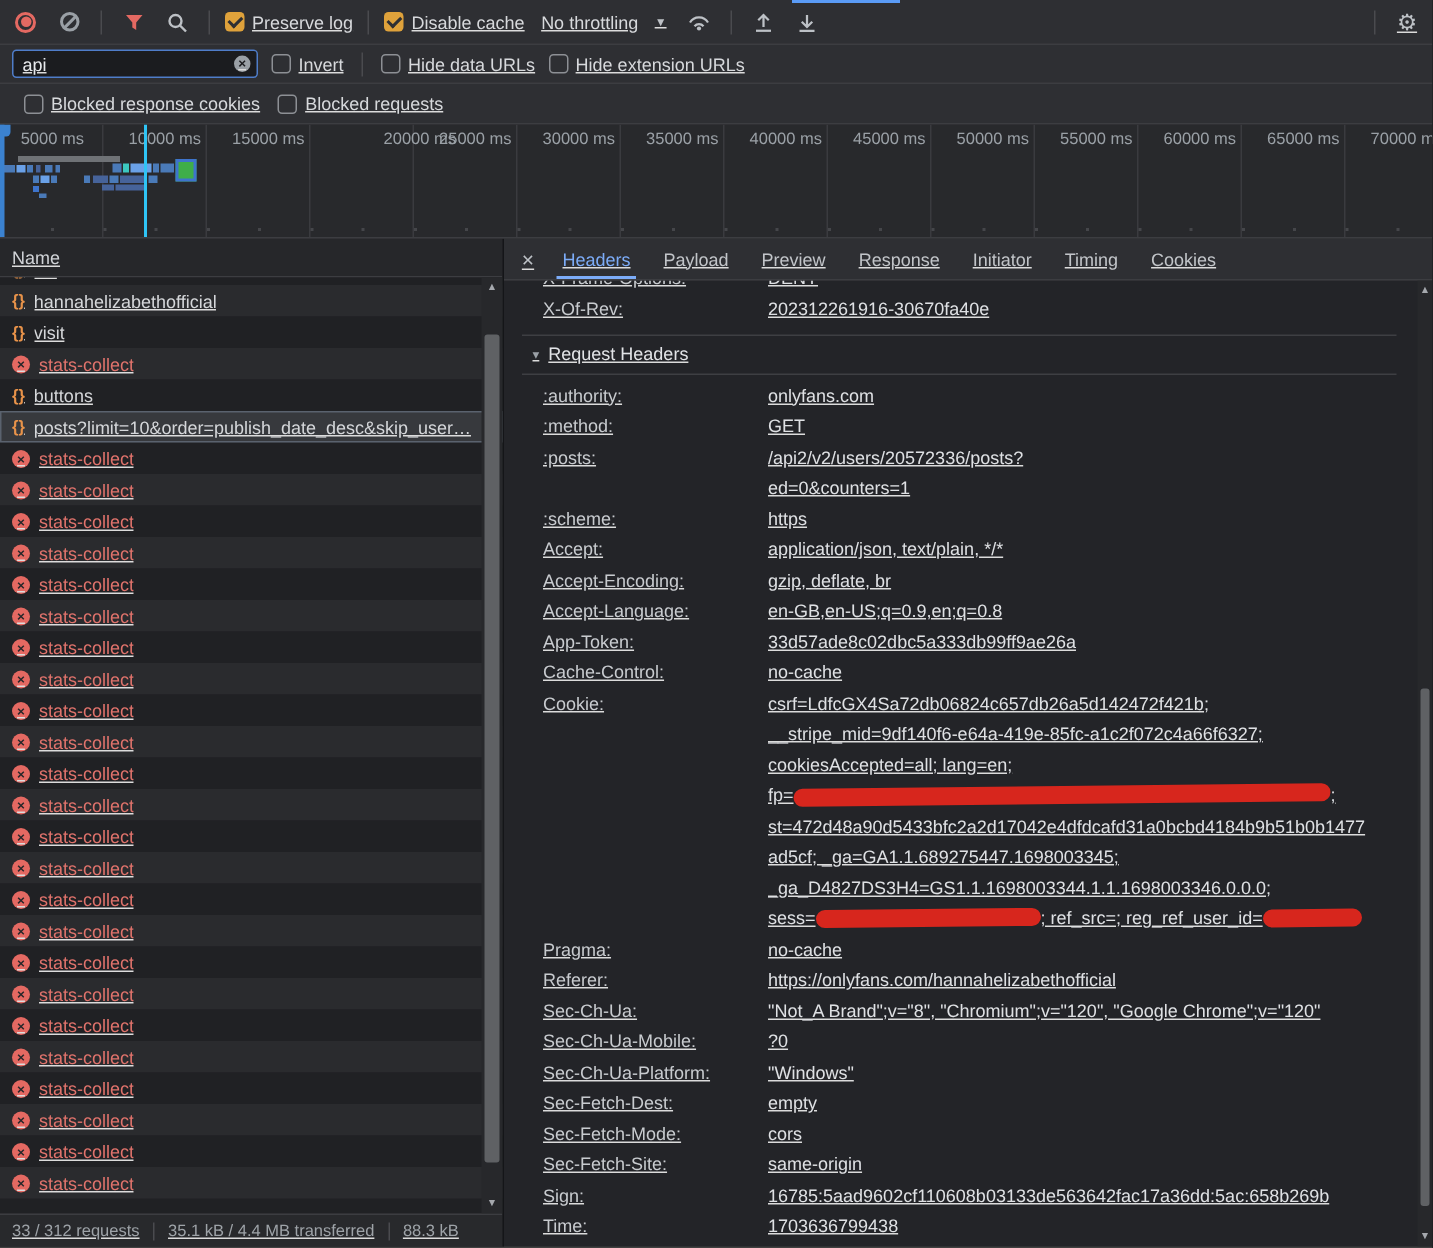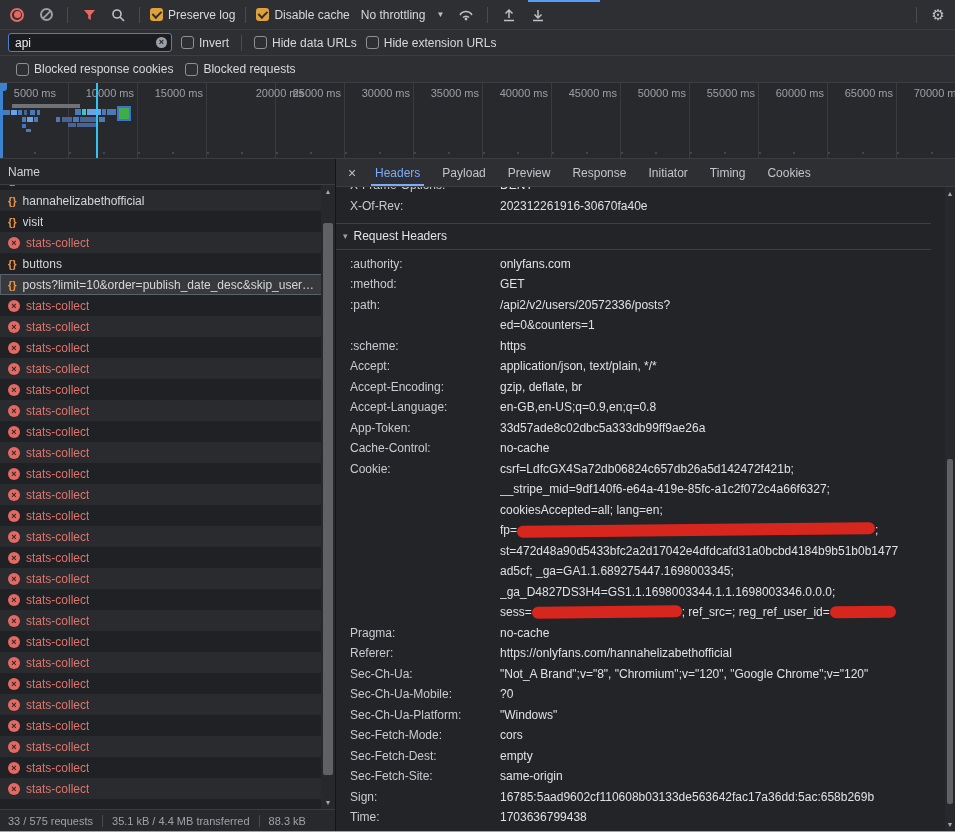--- a/index.html
+++ b/index.html
@@ -1,17 +1,17 @@
 <!DOCTYPE html>
 <html><head>
 <meta charset="utf-8">
 <style>
   * { box-sizing: border-box; margin: 0; padding: 0; }
   body { background:#111; font-family:"Liberation Sans", sans-serif; }
-  .devtools { width:955px; height:832px; position:relative; background:#84cc16; color:#dcdcdc; overflow:hidden; font-size:12px; }
+  .devtools { width:955px; height:832px; position:relative; background:#404040; color:#dcdcdc; overflow:hidden; font-size:12px;text-decoration:underline; }
 
   
   .toolbar { display:flex; align-items:center; background:#2e2f33; border-bottom:1px solid #3c3d41; }
   #toolbar1 { height:30px; padding:0 6px; gap:7px; position:relative; }
   #toolbar2 { height:26px; padding:0 8px; gap:9px; }
   #toolbar3 { height:27px; padding:0 8px; gap:6px; }
   .tdiv { width:1px; height:16px; background:#4a4b4f; margin:0 3px; flex:none; }
   .ibtn { width:22px; height:22px; display:flex; align-items:center; justify-content:center; flex:none; }
   .rec-outer { width:14px; height:14px; border-radius:50%; border:2px solid #e46962; display:flex; align-items:center; justify-content:center; }
   .rec-inner { width:7px; height:7px; border-radius:50%; background:#e46962; }
@@ -71,21 +71,21 @@
   .sdiv { width:1px; height:12px; background:#4a4b4f; flex:none; }
 
   
   .right-panel { flex:1; border-left:1px solid #141518; display:flex; flex-direction:column; background:#232428; min-width:0; }
   .tab-bar { height:28px; flex:none; display:flex; align-items:center; background:#2e2f33; border-bottom:1px solid #3c3d41; padding:0 4px; }
   .close-x { width:24px; text-align:center; color:#bdc1c6; font-size:14px; flex:none; }
   .tab { padding:0 11px; height:100%; display:flex; align-items:center; color:#c2c5c9; position:relative; white-space:nowrap; }
   .tab.active { color:#7cacf8; }
   .tab.active::after { content:""; position:absolute; left:7px; right:7px; bottom:0; height:2px; background:#7cacf8; }
 
-  .headers-content { flex:1; position:relative; overflow:hidden; padding-right:24px; }
+  .headers-content { flex:1; position:relative; overflow:hidden; padding-right:24px;margin-left:12px; }
   .clip-row { height:9px; overflow:hidden; }
   .clip-row .kv-row { margin-top:-12px; }
   .kv-row { display:flex; padding-left:14px; }
   .kv-key { width:150px; flex:none; color:#c8cbcf; line-height:20.5px; white-space:nowrap; }
   .kv-val { flex:1; color:#dfe1e4; min-width:0; }
   .kv-line { line-height:20.5px; height:20.5px; white-space:nowrap; overflow:hidden; }
   .hsep { height:1px; background:#3e3f43; }
   .section-row { height:25px; display:flex; align-items:center; padding-left:7px; gap:6px; color:#e2e4e7; }
   .sec-tri { font-size:9px; color:#9aa0a6; }
   .pad6 { height:6px; } .pad4 { height:4px; }
@@ -406,21 +406,21 @@
             <span class="icon-err">×</span>
             <span class="req-label">stats-collect</span>
           </div>
           <div class="scrollbar" id="list-scrollbar">
           <div class="sb-arrow" style="top:0;">▲</div>
           <div class="sb-thumb" style="top:38px;height:552px;"></div>
           <div class="sb-arrow" style="bottom:0;">▼</div>
         </div>
       </div>
       <div class="status-bar">
-        <span>33 / 575 requests</span>
+        <span>33 / 312 requests</span>
         <div class="sdiv"></div>
         <span>35.1 kB / 4.4 MB transferred</span>
         <div class="sdiv"></div>
         <span>88.3 kB</span>
       </div>
     </div>
 
     <div class="right-panel">
       <div class="tab-bar" id="tab-bar">
         <div class="close-x">×</div>
@@ -462,21 +462,21 @@
                 <div class="kv-line">onlyfans.com</div>
               </div>
             </div>
             <div class="kv-row">
               <div class="kv-key">:method:</div>
               <div class="kv-val">
                 <div class="kv-line">GET</div>
               </div>
             </div>
             <div class="kv-row">
-              <div class="kv-key">:path:</div>
+              <div class="kv-key">:posts:</div>
               <div class="kv-val">
                 <div class="kv-line">/api2/v2/users/20572336/posts?</div>
                 <div class="kv-line">ed=0&amp;counters=1</div>
               </div>
             </div>
             <div class="kv-row">
               <div class="kv-key">:scheme:</div>
               <div class="kv-val">
                 <div class="kv-line">https</div>
               </div>
@@ -548,29 +548,29 @@
                 <div class="kv-line">?0</div>
               </div>
             </div>
             <div class="kv-row">
               <div class="kv-key">Sec-Ch-Ua-Platform:</div>
               <div class="kv-val">
                 <div class="kv-line">"Windows"</div>
               </div>
             </div>
             <div class="kv-row">
+              <div class="kv-key">Sec-Fetch-Dest:</div>
+              <div class="kv-val">
+                <div class="kv-line">empty</div>
+              </div>
+            </div>
+            <div class="kv-row">
               <div class="kv-key">Sec-Fetch-Mode:</div>
               <div class="kv-val">
                 <div class="kv-line">cors</div>
-              </div>
-            </div>
-            <div class="kv-row">
-              <div class="kv-key">Sec-Fetch-Dest:</div>
-              <div class="kv-val">
-                <div class="kv-line">empty</div>
               </div>
             </div>
             <div class="kv-row">
               <div class="kv-key">Sec-Fetch-Site:</div>
               <div class="kv-val">
                 <div class="kv-line">same-origin</div>
               </div>
             </div>
             <div class="kv-row">
               <div class="kv-key">Sign:</div>

